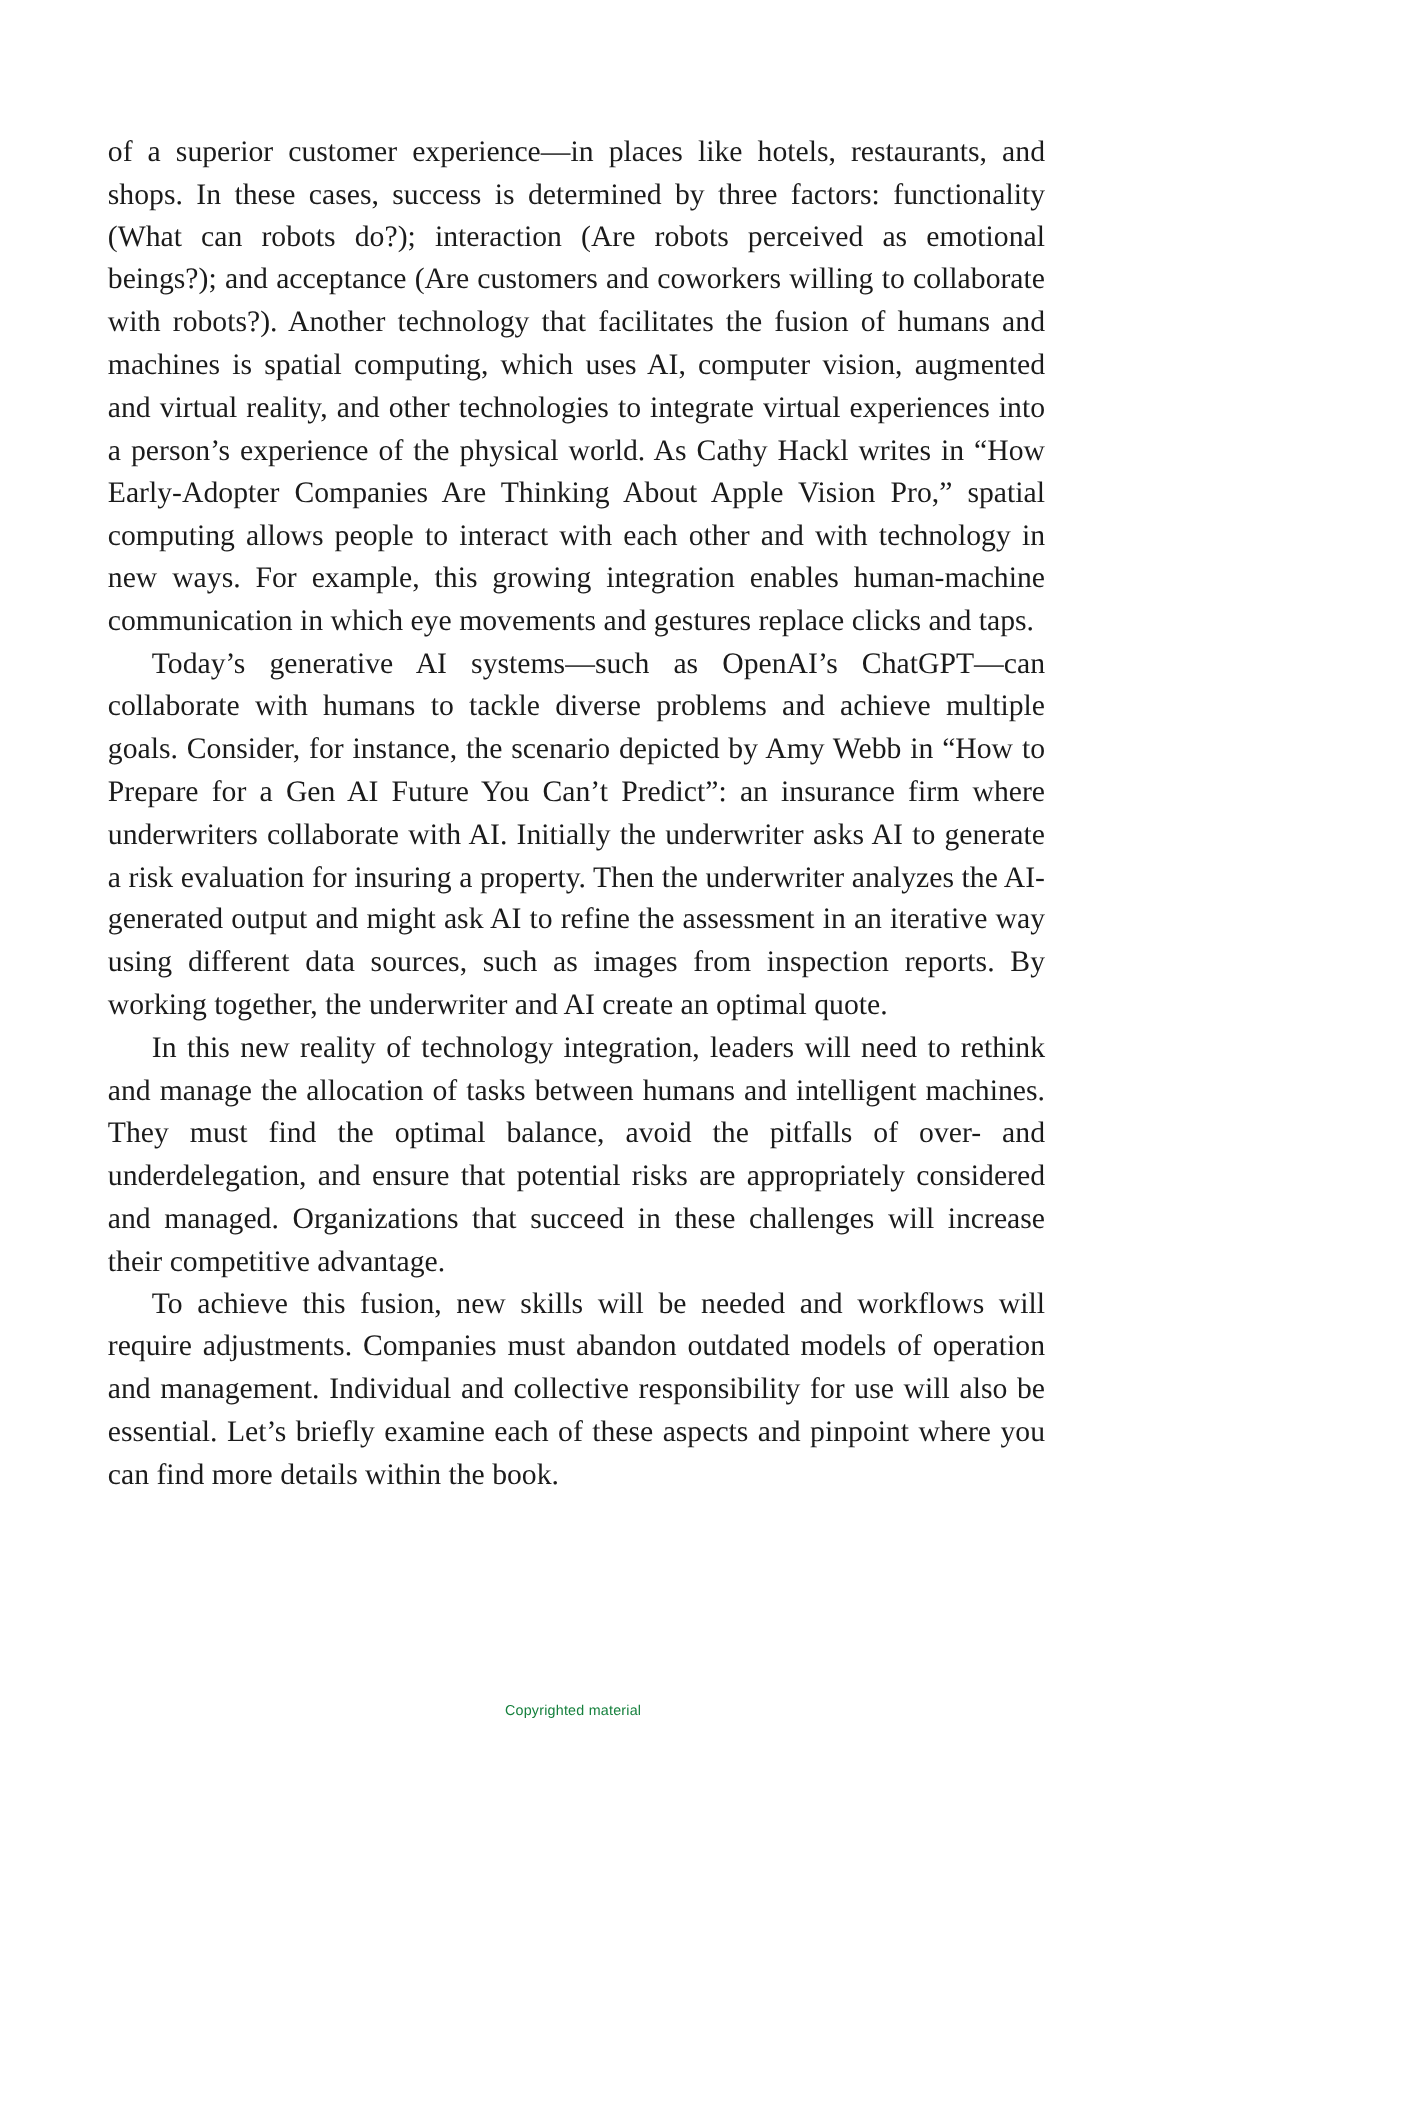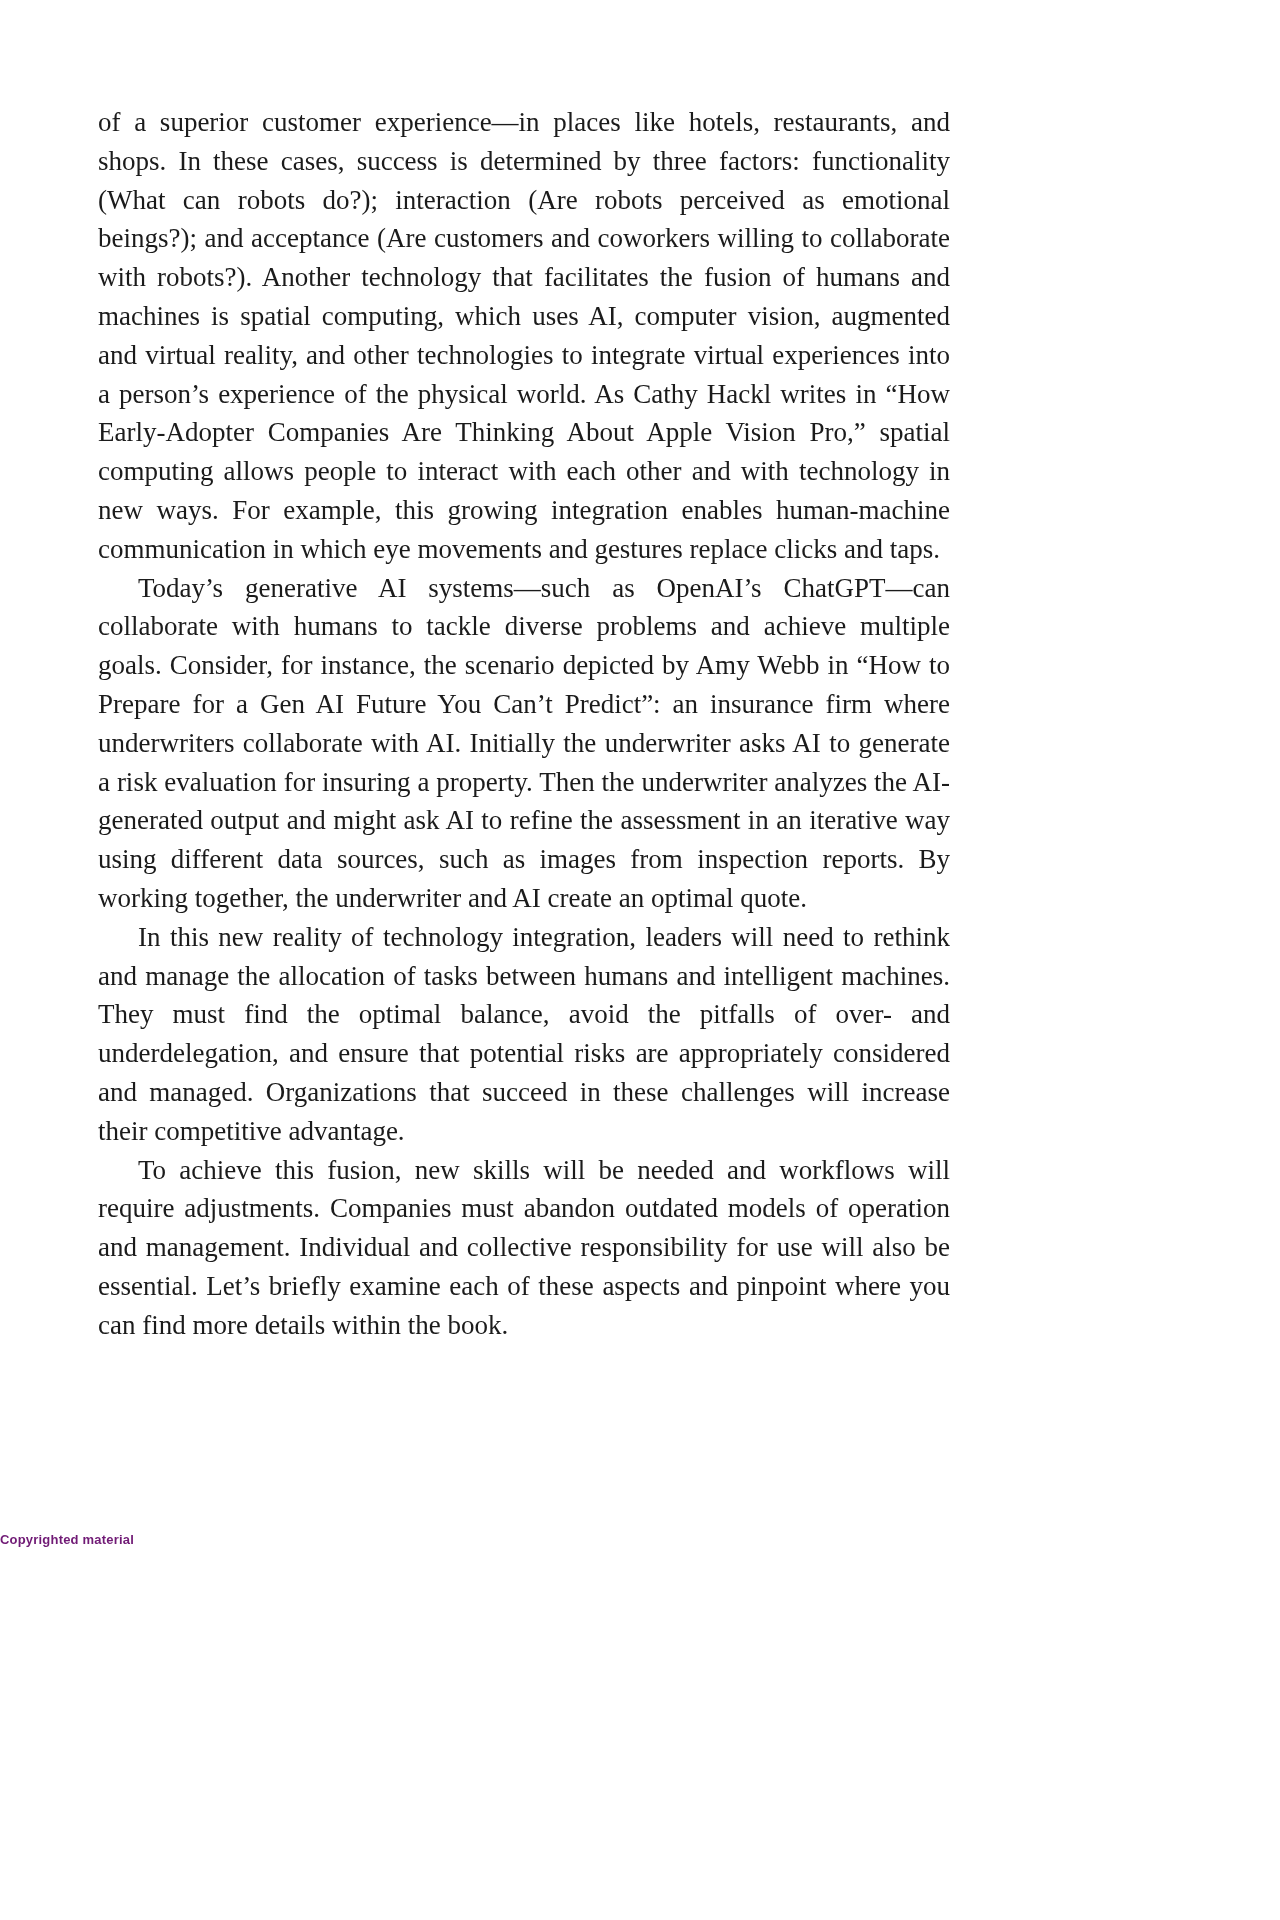--- a/index.html
+++ b/index.html
@@ -9,21 +9,21 @@
   body {
     width: 1280px;
     height: 1920px;
     background: #ffffff;
     position: relative;
     font-family: "Liberation Serif", "DejaVu Serif", serif;
     overflow: hidden;
   }
   .page {
     position: absolute;
-    top: 0;
+    top: 15px;
     left: 0;
     width: 1280px;
     height: 1603px;
     background: #ffffff;
   }
   .text-block {
     position: absolute;
     top: 103px;
     left: 98px;
     width: 852px;
@@ -39,26 +39,25 @@
   }
   .para.indent {
     text-indent: 40px;
     font-family: Liberation Serif, serif;
   }
   .copyright {
     position: absolute;
     top: 1532px;
     left: 0;
     width: 1042px;
-    text-align: left;
+    text-align: center;
     font-family: "Liberation Sans", "DejaVu Sans", sans-serif;
     font-size: 13px;
-    color: #701a75;
+    color: #15803d;
     letter-spacing: 0.2px;
-    font-weight: bold;
   }
 </style>
 </head>
 <body>
 
 <div class="page">
 
   <div class="text-block">
     <p class="para">of a superior customer experience—in places like hotels, restaurants, and shops. In these cases, success is determined by three factors: functionality (What can robots do?); interaction (Are robots perceived as emotional beings?); and acceptance (Are customers and coworkers willing to collaborate with robots?). Another technology that facilitates the fusion of humans and machines is spatial computing, which uses AI, computer vision, augmented and virtual reality, and other technologies to integrate virtual experiences into a person’s experience of the physical world. As Cathy Hackl writes in “How Early-Adopter Companies Are Thinking About Apple Vision Pro,” spatial computing allows people to interact with each other and with technology in new ways. For example, this growing integration enables human-machine communication in which eye movements and gestures replace clicks and taps.</p>
     <p class="para indent">Today’s generative AI systems—such as OpenAI’s ChatGPT—can collaborate with humans to tackle diverse problems and achieve multiple goals. Consider, for instance, the scenario depicted by Amy Webb in “How to Prepare for a Gen AI Future You Can’t Predict”: an insurance firm where underwriters collaborate with AI. Initially the underwriter asks AI to generate a risk evaluation for insuring a property. Then the underwriter analyzes the AI-generated output and might ask AI to refine the assessment in an iterative way using different data sources, such as images from inspection reports. By working together, the underwriter and AI create an optimal quote.</p>

